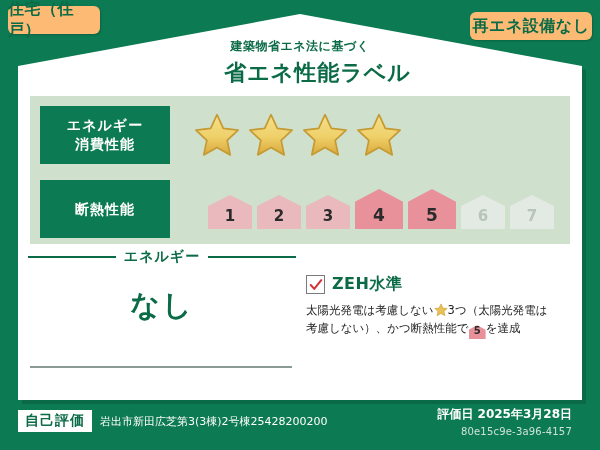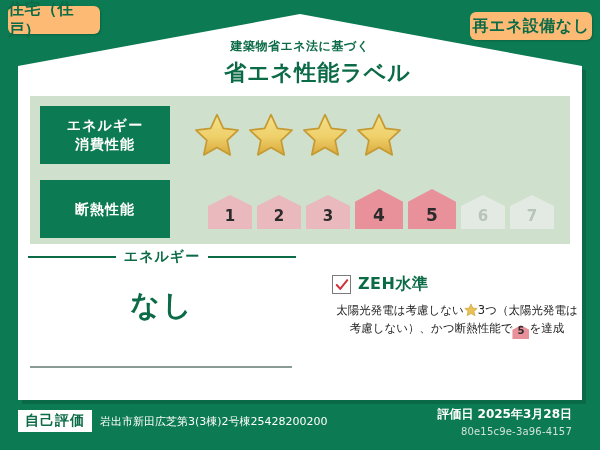--- a/index.html
+++ b/index.html
@@ -82,21 +82,21 @@
   }
   .cost-head .rule{flex:1;height:2px;background:#0c6b47;}
   .cost-head .cost-title{font-size:14px;font-weight:bold;color:#0c6b47;letter-spacing:1px;white-space:nowrap;}
   .cost-value{
     position:absolute;left:28px;top:286px;width:268px;text-align:center;
     font-size:29px;font-weight:bold;color:#0c6b47;letter-spacing:2px;
   }
   .cost-underline{position:absolute;left:30px;top:366px;width:262px;height:2px;background:#8a9a94;}
 
   
-  .zeh{position:absolute;left:332px;top:274px;width:250px;text-align:center;}
+  .zeh{position:absolute;left:306px;top:274px;width:250px;}
   .zeh-head{display:flex;align-items:center;gap:7px;}
   .checkbox{
     width:17px;height:17px;border:1.6px solid #7a7a7a;background:#fff;
     display:flex;align-items:center;justify-content:center;flex:0 0 auto;
   }
   .checkbox svg{display:block;}
   .zeh-title{font-size:16px;font-weight:bold;color:#0c6b47;letter-spacing:.5px;}
   .zeh-desc{margin-top:7px;font-size:11.5px;color:#222;line-height:1.55;letter-spacing:0;}
   .inline-star{display:inline-block;vertical-align:-3px;width:14px;height:14px;}
   .mini-grade{

